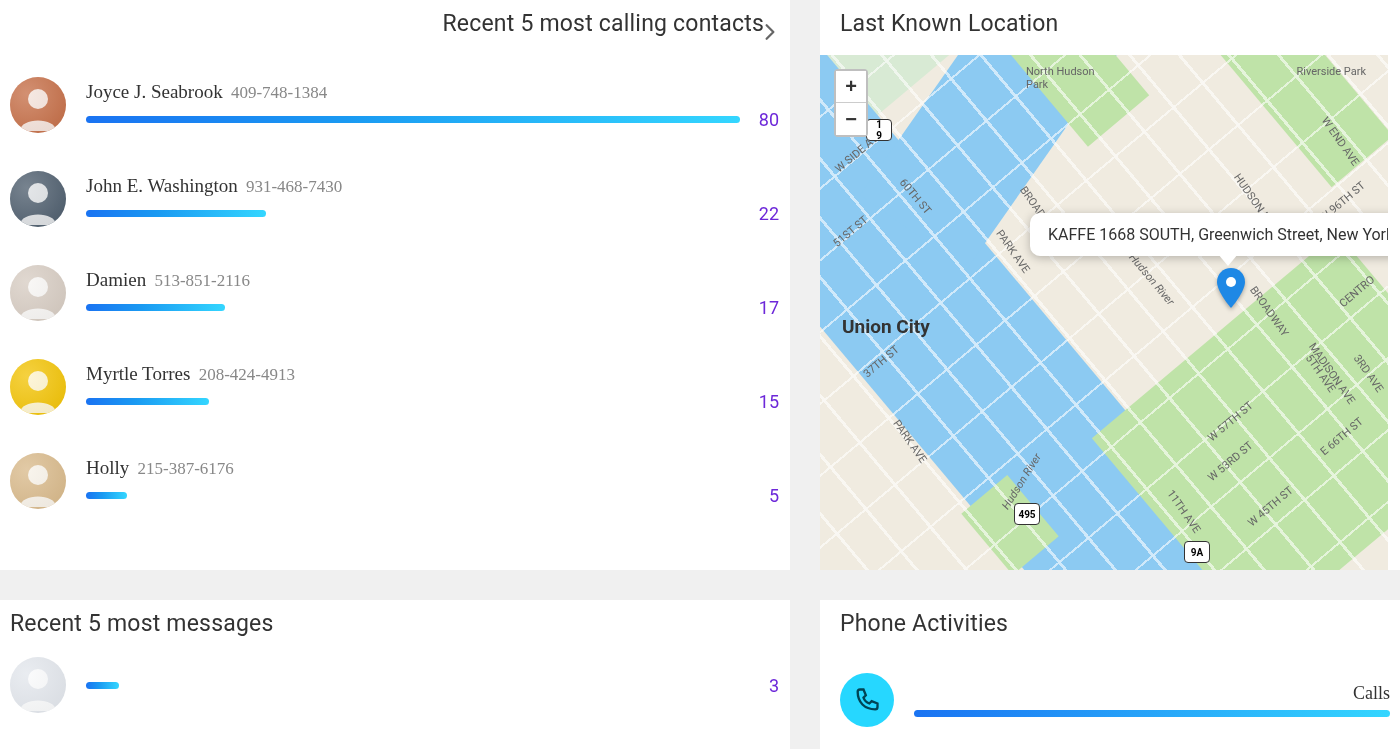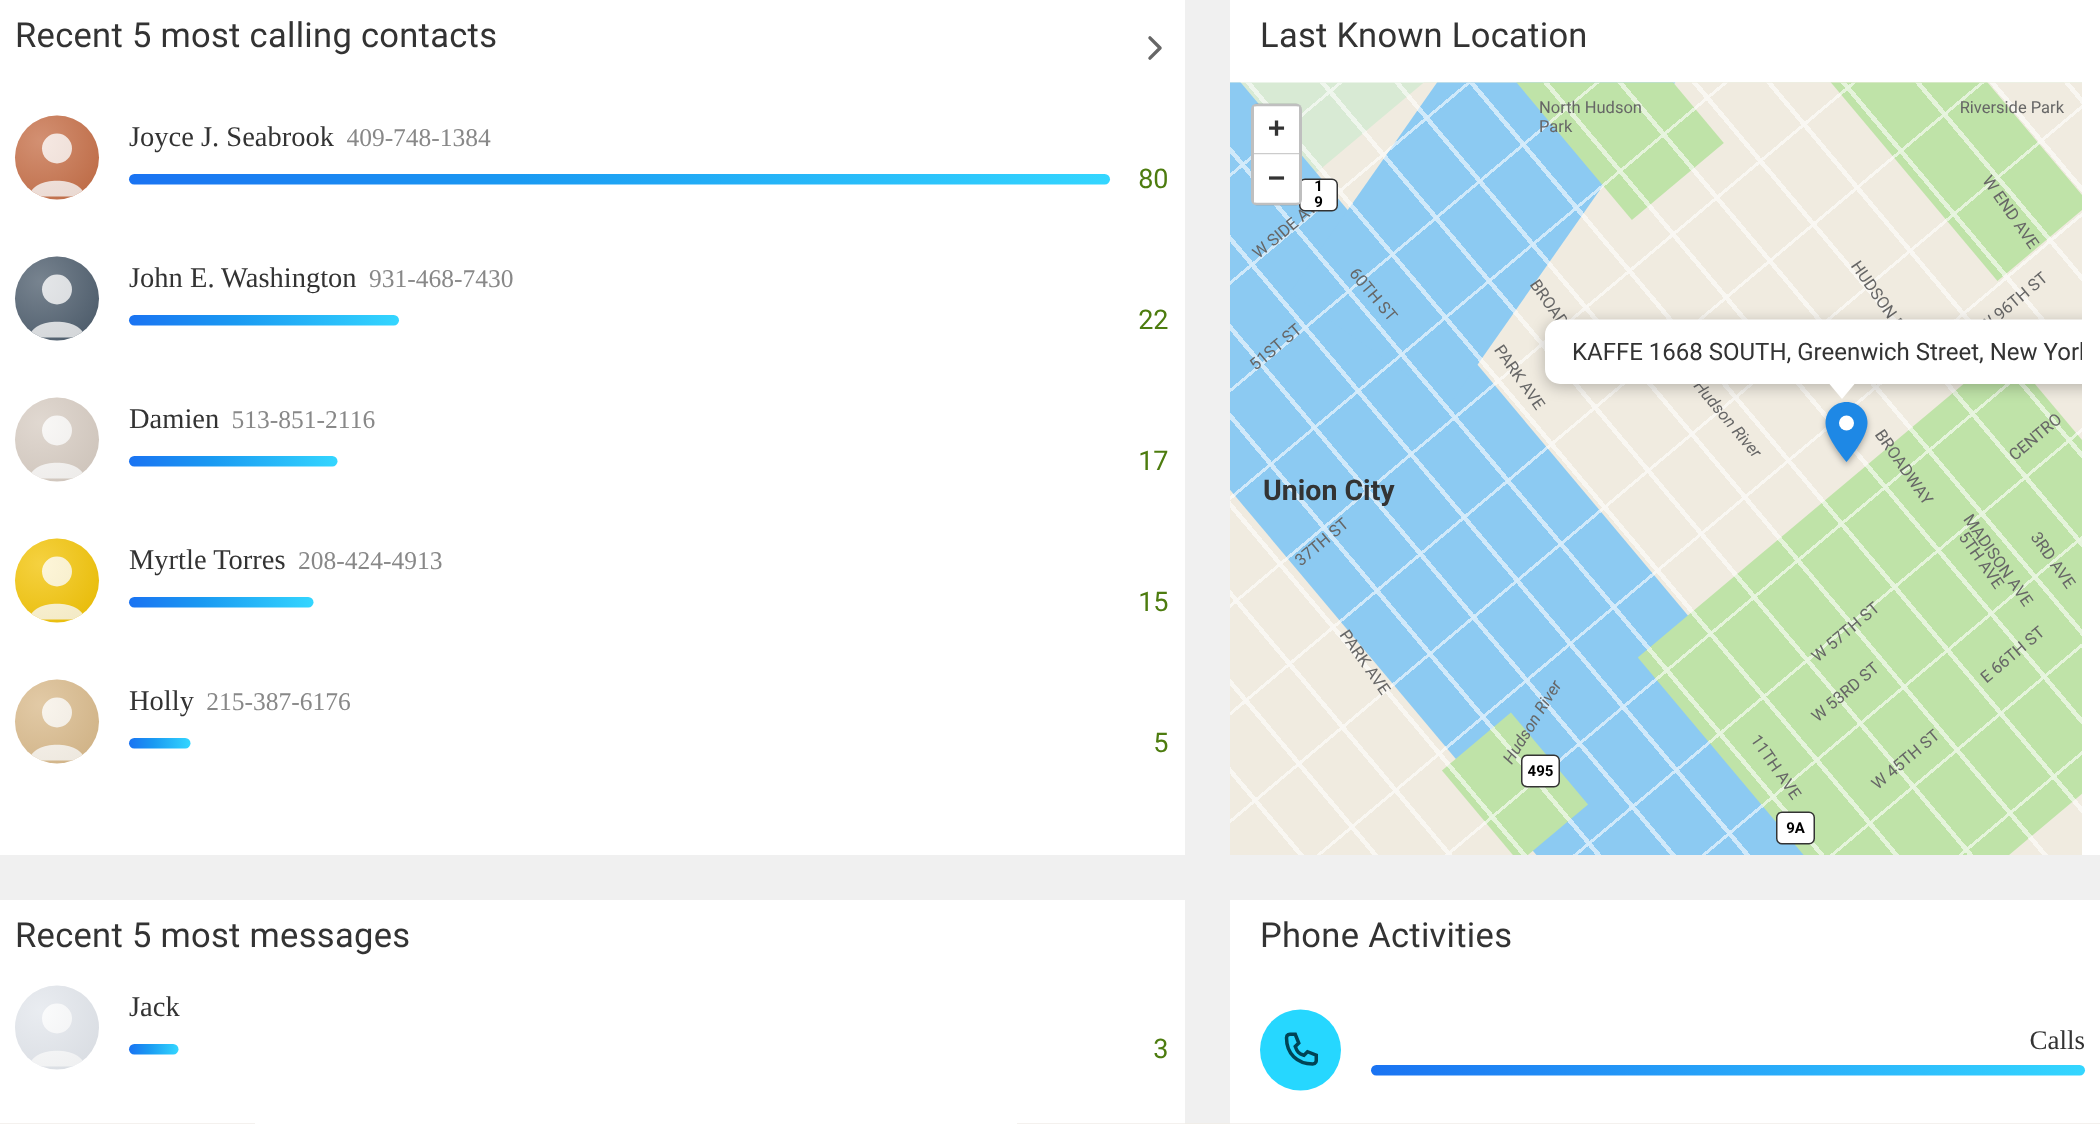--- a/index.html
+++ b/index.html
@@ -28,21 +28,21 @@
   .panel-title {
     font-size: 23px;
     font-weight: 400;
     color: #333;
     margin-bottom: 20px;
     letter-spacing: 0.2px;
   }
   .panel-header {
     display: flex;
     align-items: center;
-    justify-content: space-between;
+    justify-content: flex-end;
     margin-bottom: 20px;
   }
   .chevron {
     font-size: 20px;
     color: #777;
     cursor: pointer;
     padding-right: 4px;
   }
   .contact-row {
     display: flex;
@@ -106,21 +106,21 @@
   }
   .bar-fill {
     height: 7px;
     border-radius: 4px;
     background: linear-gradient(90deg, #1a73f2 0%, #1a9af2 40%, #34d6ff 100%);
   }
   .bar-count {
     width: 30px;
     text-align: right;
     font-size: 18px;
-    color: #4d7c0f;
+    color: #6d28d9;
     padding-right: 1px;
   }
 
   
   .map-panel {
     padding: 10px 12px 0 0;
   }
   .map-panel .panel-title {
     padding-left: 20px;
     margin-bottom: 18px;
@@ -380,21 +380,21 @@
       <div class="map-river" style="left:-60px; top:-80px; width:900px; height:180px; transform:rotate(50deg); transform-origin: left top;"></div>
       <div class="map-river" style="left:40px; top:140px; width:900px; height:130px; transform:rotate(-55deg); transform-origin: left top;"></div>
       <div class="map-park" style="right:-40px; top:220px; width:260px; height:320px; transform:rotate(50deg);"></div>
       <div class="map-park" style="left:200px; top:-20px; width:120px; height:80px; transform:rotate(50deg);"></div>
       <div class="map-park" style="left:150px; top:440px; width:80px; height:60px; transform:rotate(50deg);"></div>
       <div class="map-park" style="right:-10px; top:-10px; width:200px; height:80px; transform:rotate(50deg);"></div>
       <div class="map-grid"></div>
 
       <div class="map-label" style="left:22px; top:260px;">Union City</div>
       <div class="map-label-sm" style="left:206px; top:10px;">North Hudson<br>Park</div>
-      <div class="map-label-sm" style="right:12px; top:10px;">Riverside Park</div>
+      <div class="map-label-sm" style="right:22px; top:10px;">Riverside Park</div>
       <div class="map-label-sm" style="left:300px; top:218px; transform:rotate(50deg); font-style:italic;">Hudson River</div>
       <div class="map-label-sm" style="left:170px; top:420px; transform:rotate(-58deg); font-style:italic;">Hudson River</div>
 
       <div class="map-label-sm" style="left:10px; top:90px; transform:rotate(-40deg);">W SIDE AVE</div>
       <div class="map-label-sm" style="left:10px; top:170px; transform:rotate(-40deg);">51ST ST</div>
       <div class="map-label-sm" style="left:74px; top:135px; transform:rotate(50deg);">60TH ST</div>
       <div class="map-label-sm" style="left:40px; top:300px; transform:rotate(-40deg);">37TH ST</div>
       <div class="map-label-sm" style="left:65px; top:380px; transform:rotate(55deg);">PARK AVE</div>
       <div class="map-label-sm" style="left:168px; top:190px; transform:rotate(55deg);">PARK AVE</div>
       <div class="map-label-sm" style="left:190px; top:150px; transform:rotate(55deg);">BROADWAY</div>
@@ -437,21 +437,20 @@
     <h2 class="panel-title">Recent 5 most messages</h2>
     <div id="messages-list">
         <div class="contact-row">
           <div class="avatar" style="background: rgb(226, 230, 236);">
             <svg width="56" height="56" viewBox="0 0 56 56">
               <circle cx="28" cy="22" r="10" fill="rgba(255,255,255,0.8)"></circle>
               <path d="M10 54 C10 40 46 40 46 54 Z" fill="rgba(255,255,255,0.8)"></path>
             </svg>
           </div>
           <div class="contact-body">
-            <div class="contact-text"><span class="contact-name">Jack</span></div>
             <div class="bar-row">
               <div class="bar-track">
                 <div class="bar-fill" style="width: 5%;"></div>
               </div>
               <div class="bar-count">3</div>
             </div>
           </div>
         </div>
       </div>
   </div>

